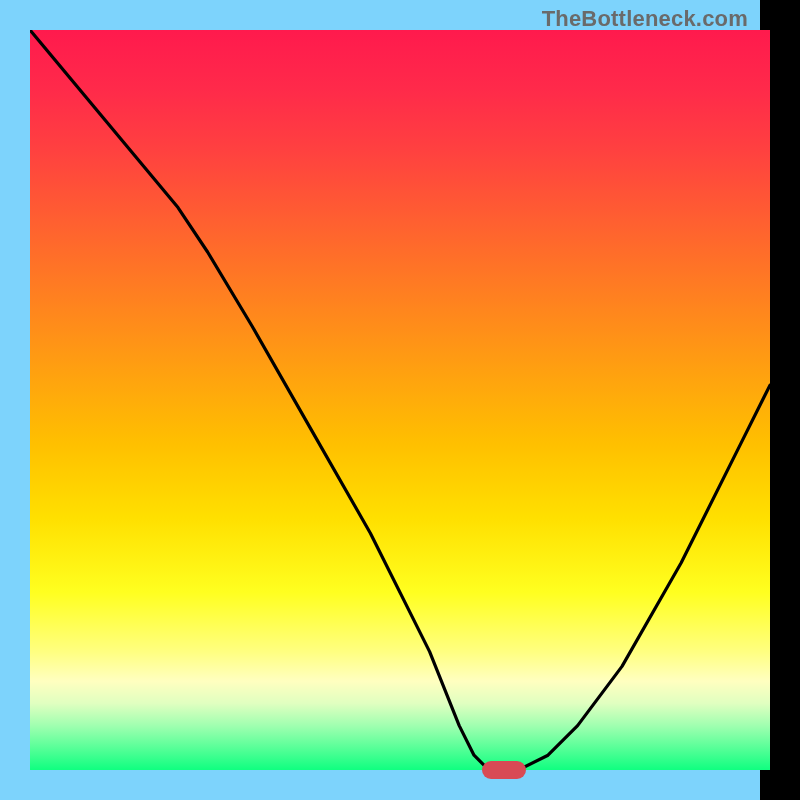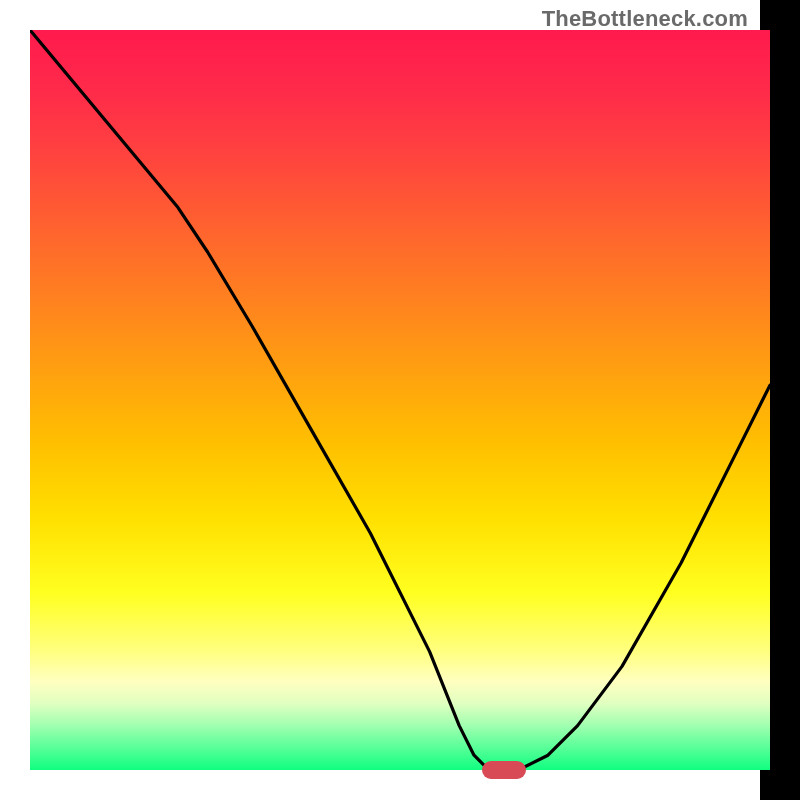--- a/index.html
+++ b/index.html
@@ -9,21 +9,21 @@
     height: 800px;
     background: #000;
     overflow: hidden;
   }
   .frame {
     position: absolute;
     left: 0;
     top: 0;
     width: 760px;
     height: 800px;
-    background: #ffffff;
+    background: #7dd3fc;
   }
   .plot-area {
     position: absolute;
     left: 30px;
     top: 30px;
     width: 740px;
     height: 740px;
     background: linear-gradient(to bottom,
       #ff1a4d 0%,
       #ff2a4a 8%,

